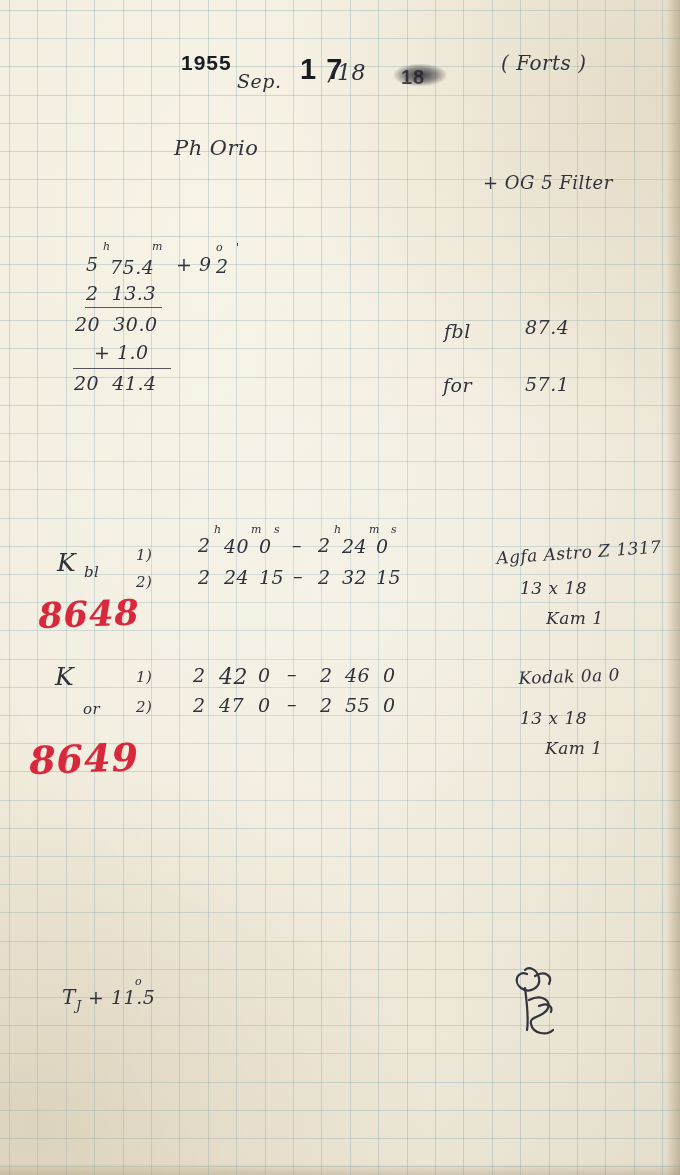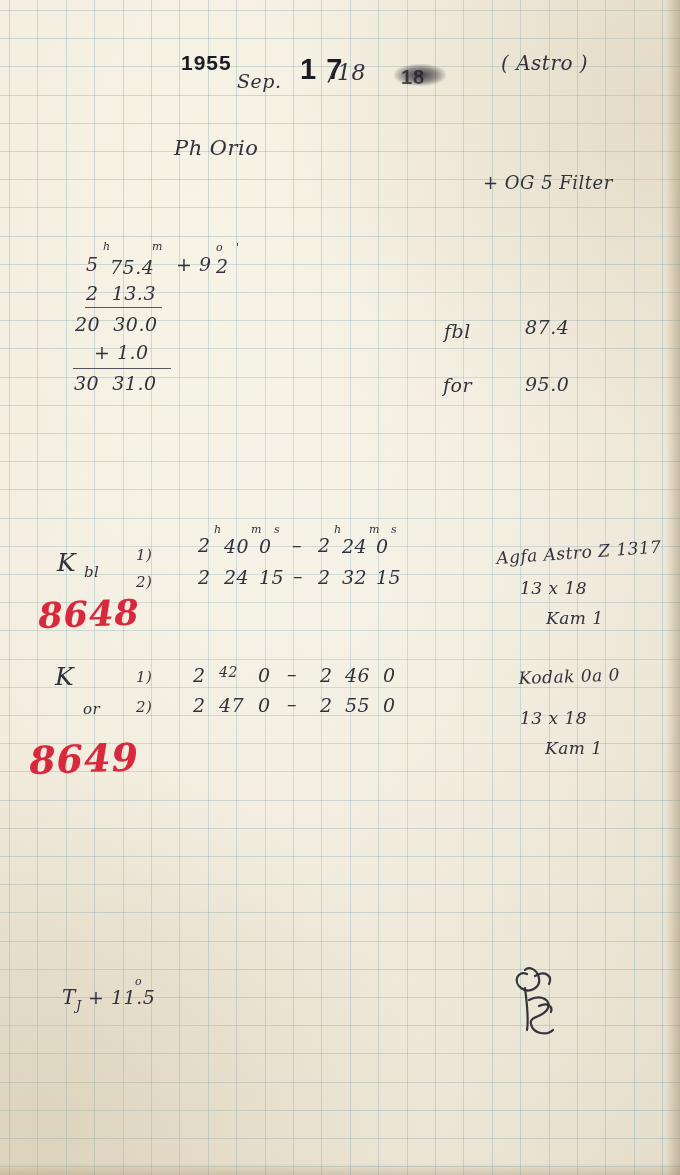--- a/index.html
+++ b/index.html
@@ -115,46 +115,46 @@
   <div class="paper-stain"></div>
   <div class="edge-right"></div>
   <div class="edge-bottom"></div>
 
   <div class="ink stamp" style="left:181px; top:51px; font-size:21px;">1955</div>
   <div class="ink hand" style="left:237px; top:70px; font-size:19px;">Sep.</div>
   <div class="ink stamp" style="left:300px; top:53px; font-size:29px;">1 7</div>
   <div class="ink hand" style="left:329px; top:60px; font-size:22px;">/18</div>
   <div class="ink stamp" style="left:401px; top:66px; font-size:20px; opacity:0.75;">18</div>
   <div class="smudge" style="left:394px; top:64px; width:52px; height:22px;"></div>
-  <div class="ink hand" style="left:501px; top:51px; font-size:20px;">( Astro )</div>
+  <div class="ink hand" style="left:501px; top:51px; font-size:20px;">( Forts )</div>
 
   <div class="ink hand" style="left:174px; top:136px; font-size:21px;">Ph Orio</div>
   <div class="ink hand" style="left:483px; top:172px; font-size:18px;text-align:center;">+ OG 5 Filter</div>
 
   <div class="ink hand" style="left:86px; top:253px; font-size:19px;">5</div>
   <div class="ink hand sm" style="left:103px; top:240px;">h</div>
   <div class="ink hand" style="left:110px; top:256px; font-size:19px;">75.4</div>
   <div class="ink hand sm" style="left:152px; top:240px;">m</div>
   <div class="ink hand" style="left:176px; top:253px; font-size:19px;">+ 9</div>
   <div class="ink hand sm" style="left:216px; top:241px;">o</div>
   <div class="ink hand" style="left:216px; top:255px; font-size:19px;">2</div>
   <div class="ink hand sm" style="left:236px; top:241px;">'</div>
 
   <div class="ink hand" style="left:86px; top:282px; font-size:19px;">2  13.3</div>
   <div class="rule" style="left:85px; top:307px; width:77px;"></div>
 
   <div class="ink hand" style="left:75px; top:313px; font-size:19px;">20  30.0</div>
   <div class="ink hand" style="left:94px; top:341px; font-size:19px;">+ 1.0</div>
   <div class="rule" style="left:73px; top:368px; width:98px;"></div>
-  <div class="ink hand" style="left:74px; top:372px; font-size:19px;">30  31.0</div>
+  <div class="ink hand" style="left:74px; top:372px; font-size:19px;">20  41.4</div>
 
   <div class="ink hand" style="left:444px; top:320px; font-size:19px;">fbl</div>
   <div class="ink hand" style="left:525px; top:316px; font-size:19px;">87.4</div>
   <div class="ink hand" style="left:443px; top:374px; font-size:19px;">for</div>
-  <div class="ink hand" style="left:525px; top:373px; font-size:19px;">95.0</div>
+  <div class="ink hand" style="left:525px; top:373px; font-size:19px;">57.1</div>
 
   <div class="ink hand" style="left:57px; top:548px; font-size:25px;">K</div>
   <div class="ink hand" style="left:84px; top:563px; font-size:15px;">bl</div>
 
   <div class="ink hand" style="left:136px; top:546px; font-size:15px;">1)</div>
   <div class="ink hand" style="left:198px; top:534px; font-size:19px;">2</div>
   <div class="ink hand sm" style="left:214px; top:523px;">h</div>
   <div class="ink hand" style="left:224px; top:535px; font-size:19px;">40</div>
   <div class="ink hand sm" style="left:251px; top:523px;">m</div>
   <div class="ink hand" style="left:259px; top:535px; font-size:19px;">0</div>
@@ -180,21 +180,21 @@
 
   <div class="ink hand rot-n4" style="left:497px; top:548px; font-size:17px;">Agfa Astro Z 1317</div>
   <div class="ink hand" style="left:520px; top:578px; font-size:17px;">13 x 18</div>
   <div class="ink hand" style="left:546px; top:608px; font-size:17px;">Kam 1</div>
 
   <div class="ink hand" style="left:55px; top:662px; font-size:25px;">K</div>
   <div class="ink hand" style="left:83px; top:700px; font-size:15px;">or</div>
 
   <div class="ink hand" style="left:136px; top:668px; font-size:15px;">1)</div>
   <div class="ink hand" style="left:193px; top:664px; font-size:19px;">2</div>
-  <div class="ink hand" style="left:219px; top:664px; font-size:14px;">42</div>
+  <div class="ink hand" style="left:219px; top:664px; font-size:22px;">42</div>
   <div class="ink hand" style="left:258px; top:664px; font-size:19px;">0</div>
   <div class="ink hand" style="left:287px; top:663px; font-size:19px;">–</div>
   <div class="ink hand" style="left:320px; top:664px; font-size:19px;">2</div>
   <div class="ink hand" style="left:345px; top:664px; font-size:19px;">46</div>
   <div class="ink hand" style="left:383px; top:664px; font-size:19px;">0</div>
 
   <div class="ink hand" style="left:136px; top:698px; font-size:15px;">2)</div>
   <div class="ink hand" style="left:193px; top:694px; font-size:19px;">2</div>
   <div class="ink hand" style="left:219px; top:694px; font-size:19px;">47</div>
   <div class="ink hand" style="left:258px; top:694px; font-size:19px;">0</div>

